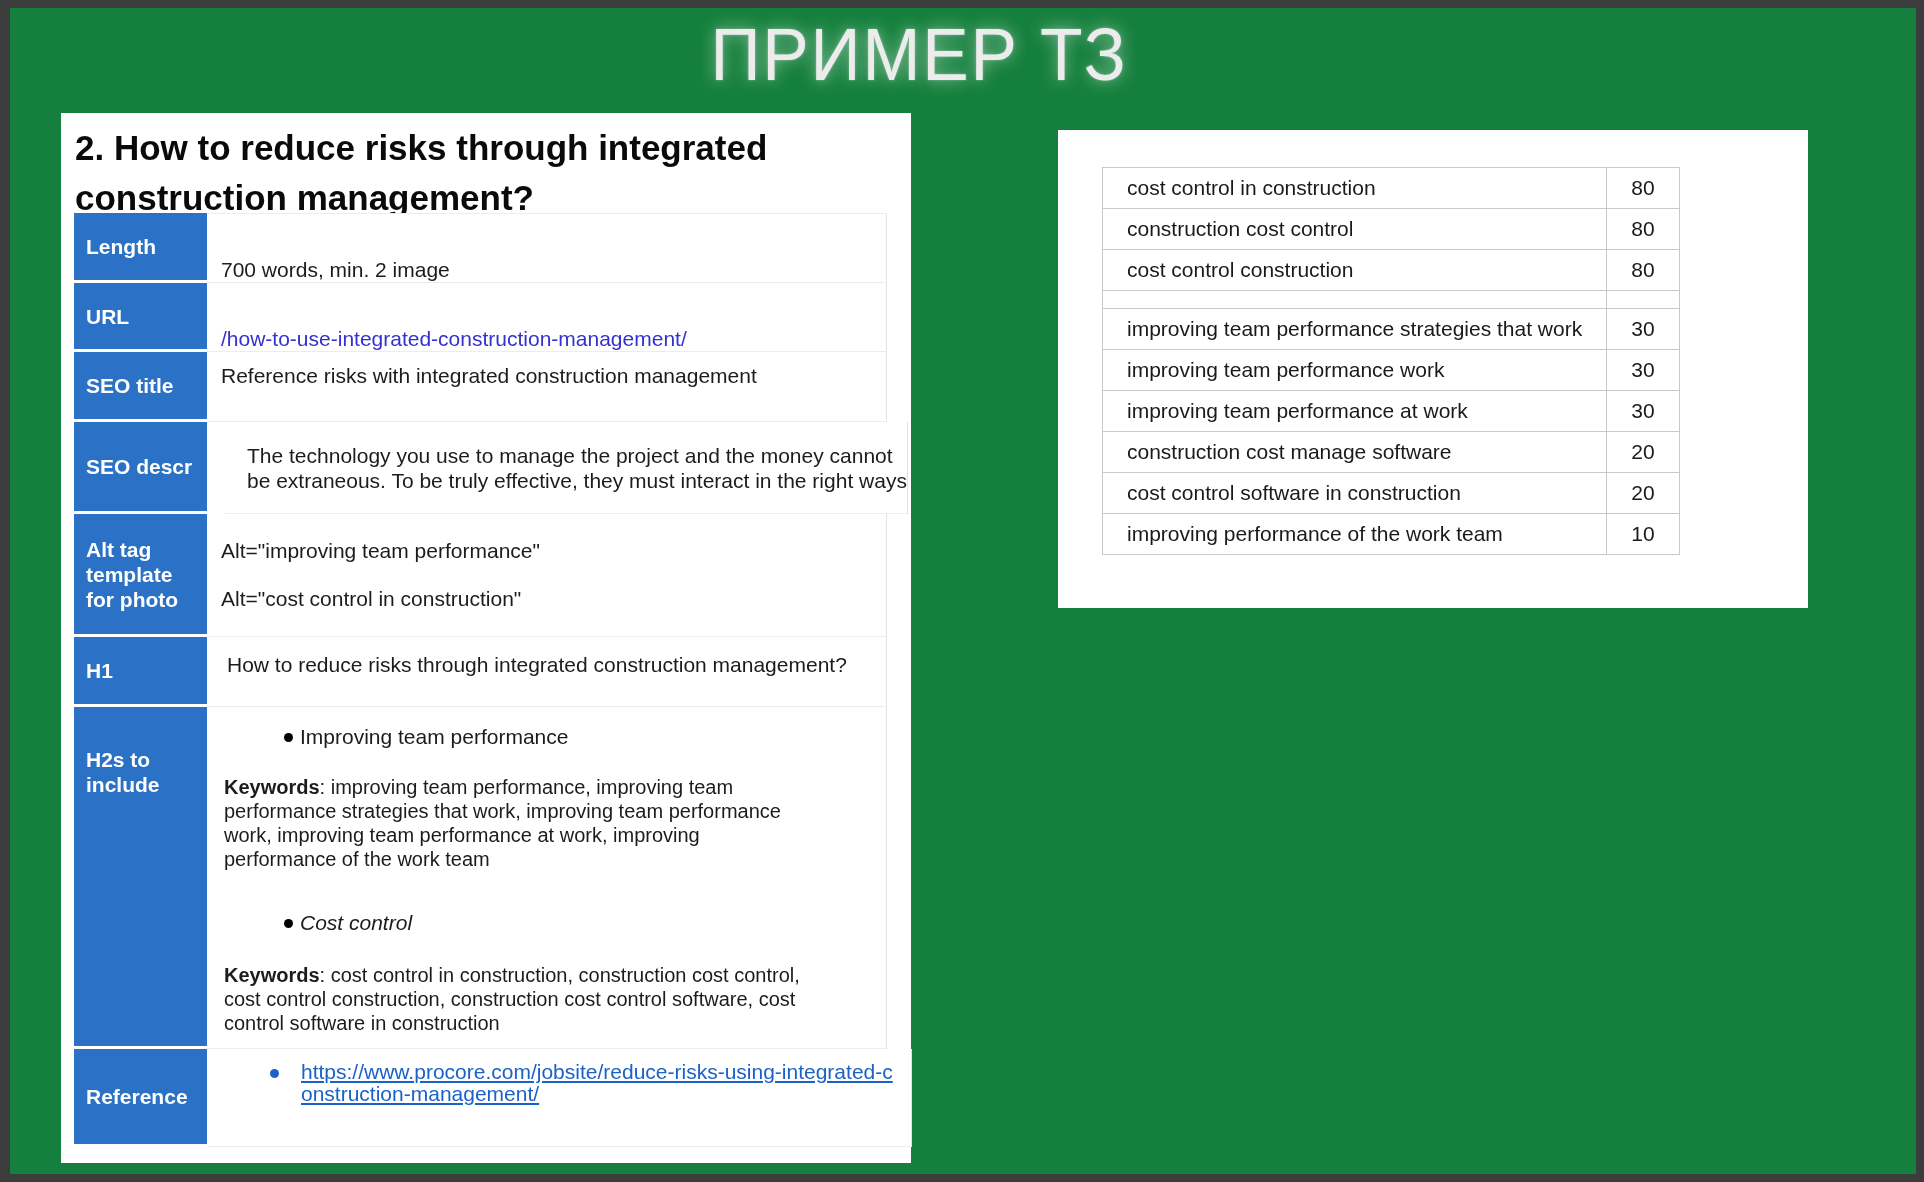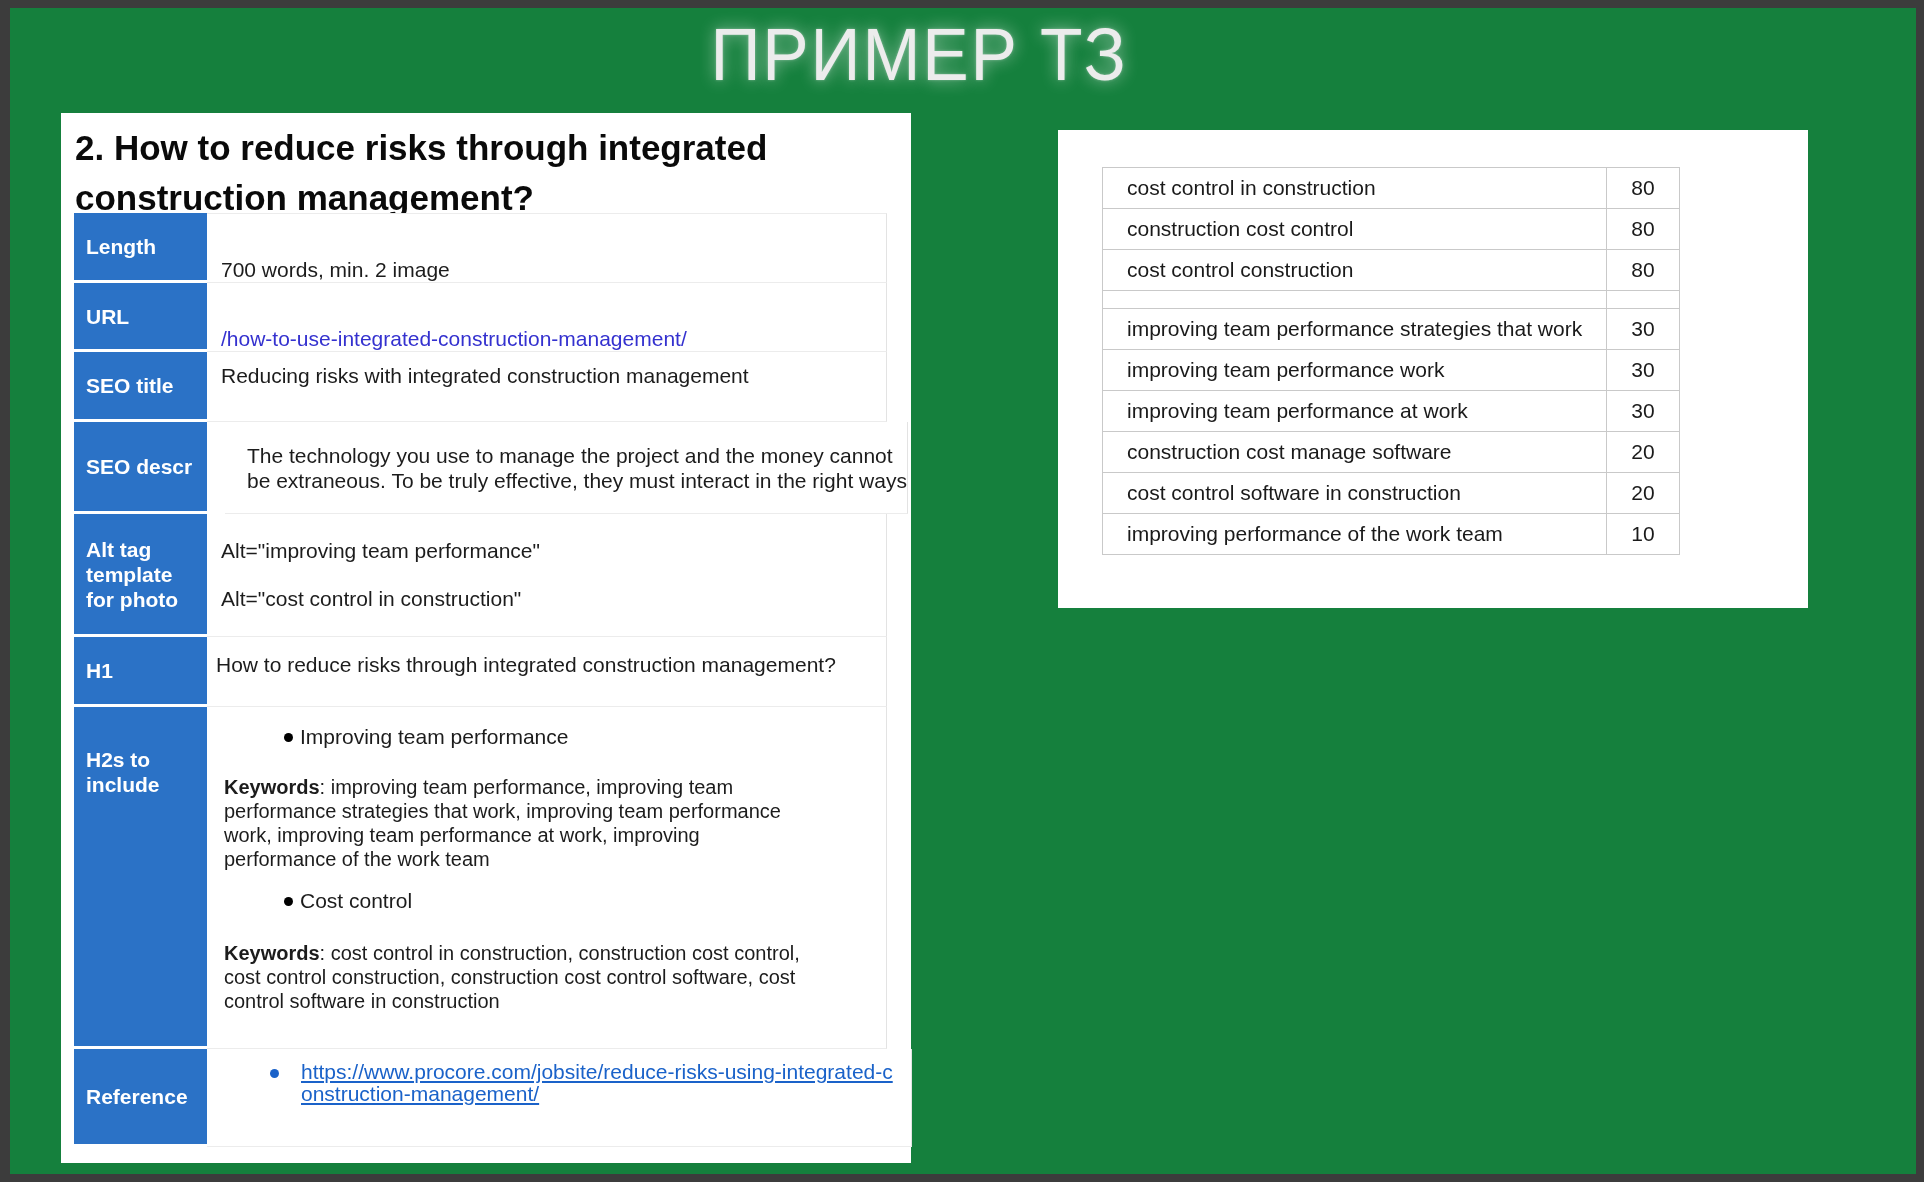--- a/index.html
+++ b/index.html
@@ -53,37 +53,37 @@
 
   .r1 { height:70px; }  .r2 { height:69px; }  .r3 { height:70px; }
   .r4 { height:92px; }  .r5 { height:123px; } .r6 { height:70px; }
   .r7 { height:342px; } .r8 { height:98px; }
 
   .r1 .bcontent, .r2 .bcontent { display:flex; align-items:flex-end; padding-left:14px; }
   .r3 .bcontent { padding:12px 10px 0 14px; }
   .r4 .bcontent { display:flex; align-items:center; padding-left:22px;margin-left:18px; }
   .r4 .bcontent p { width:660px; line-height:25px; }
   .r5 .bcontent { display:flex; flex-direction:column; justify-content:center; gap:24px; padding-left:14px; }
-  .r6 .bcontent { padding:16px 10px 0 9px; }
+  .r6 .bcontent { padding:16px 10px 0 20px; }
   .r7 .bcontent { padding:18px 10px 0 14px; }
   .r7 .blabel   { align-items:flex-start; padding-top:40px; }
   .r8 .bcontent { padding:12px 10px 0 0; }
 
   .url-link { color:#3431cf; text-decoration:none; }
   .ref-link { color:#1a62c9; display:inline-block;
               width:600px; word-break:break-all; line-height:22px; }
 
   .bullet-line { display:flex; align-items:flex-start; margin-left:63px; gap:7px; font-size:21px; }
   .dot { width:9px; height:9px; border-radius:50%; background:#000; flex:none; margin-top:8px; }
   .dot.blue { background:#1a62c9; }
   .bullet-line.ref { gap:22px; }
 
   .kw-para { margin:26px 0 0 3px; width:592px; font-size:20px; line-height:24px; color:#1c1c1c; }
   .kw-para.second { margin-top:28px; width:586px; }
-  .bullet-line.second { margin-top:18px; }
+  .bullet-line.second { margin-top:40px;font-style:italic; }
 
   
   .kw-table {
     position:absolute; left:44px; top:37px;
     border-collapse:collapse; table-layout:fixed;
   }
   .kw-table td {
     border:1px solid #c9c9c9; font-size:21px; color:#1a1a1a;
     padding:0 24px; background:#fff; overflow:hidden; white-space:nowrap;
   }
@@ -125,21 +125,21 @@
       <div class="brow r2">
         <div class="blabel">URL</div>
         <div class="bcontent">
           <a class="url-link" href="#">/how-to-use-integrated-construction-management/</a>
         </div>
       </div>
 
       <div class="brow r3">
         <div class="blabel">SEO title</div>
         <div class="bcontent">
-          <span>Reducing risks with integrated construction management</span>
+          <span>Reference risks with integrated construction management</span>
         </div>
       </div>
 
       <div class="brow r4">
         <div class="blabel">SEO descr</div>
         <div class="bcontent">
           <p>The technology you use to manage the project and the money cannot be extraneous. To be truly effective, they must interact in the right ways</p>
         </div>
       </div>
 

